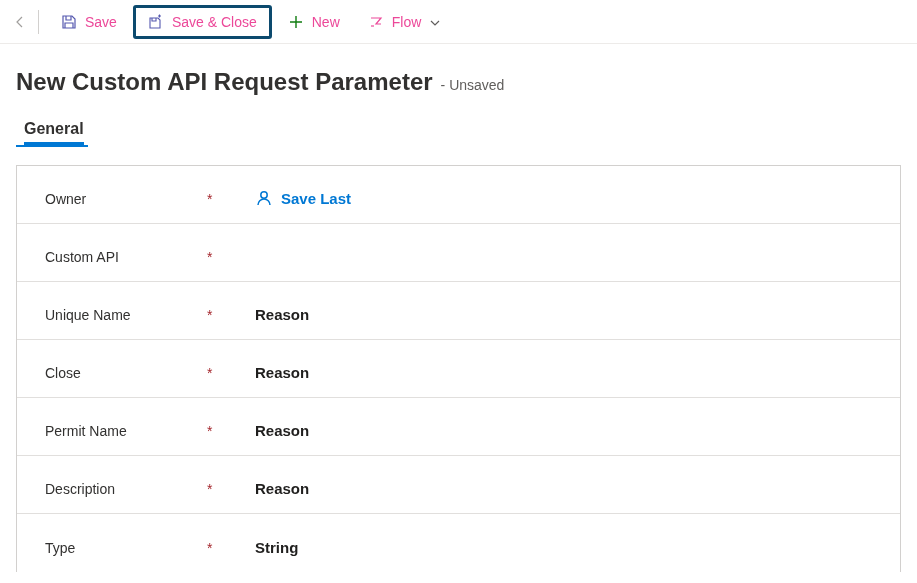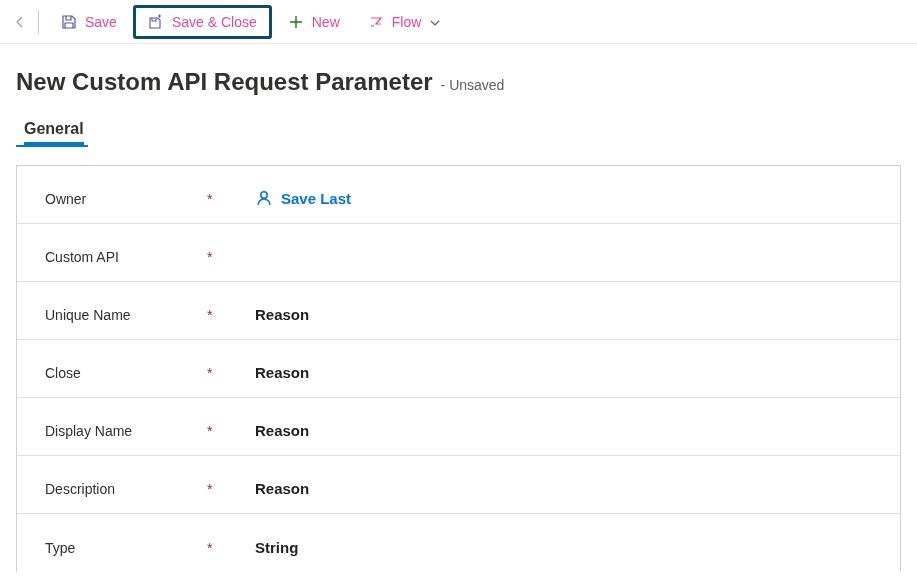--- a/index.html
+++ b/index.html
@@ -283,21 +283,21 @@
       <span class="form-label">Close</span>
       <span class="required">*</span>
     </div>
     <div class="form-value bold">
       <span class="form-value-text">Reason</span>
     </div>
   </div>
 
   <div class="form-row">
     <div class="form-label-col">
-      <span class="form-label">Display Name</span>
+      <span class="form-label">Permit Name</span>
       <span class="required">*</span>
     </div>
     <div class="form-value bold">
       <span class="form-value-text">Reason</span>
     </div>
   </div>
 
   <div class="form-row">
     <div class="form-label-col">
       <span class="form-label">Description</span>

